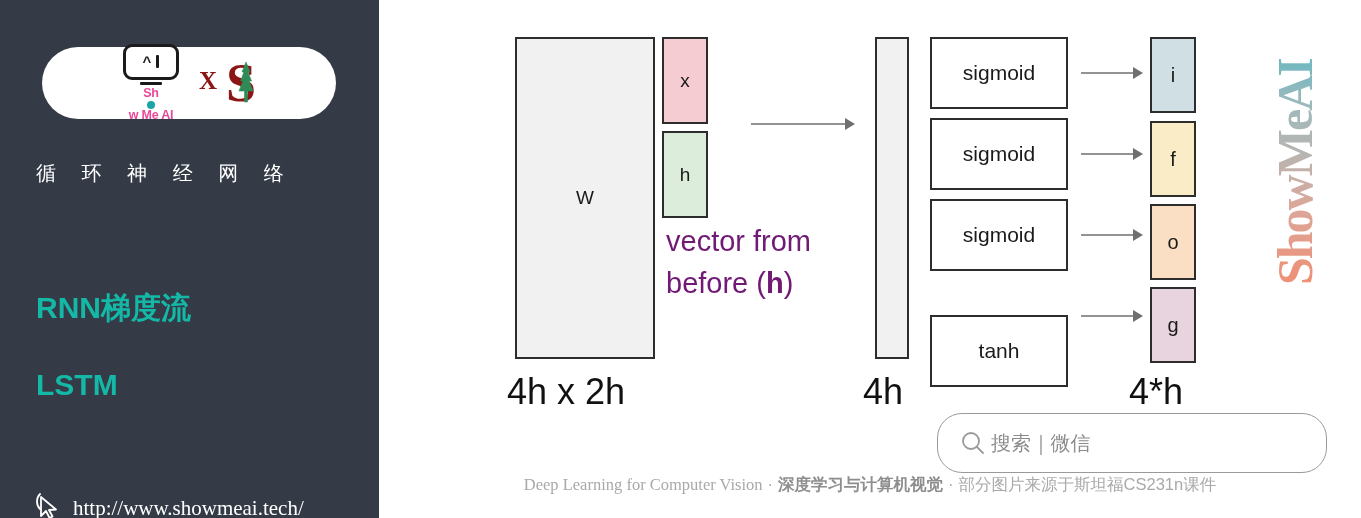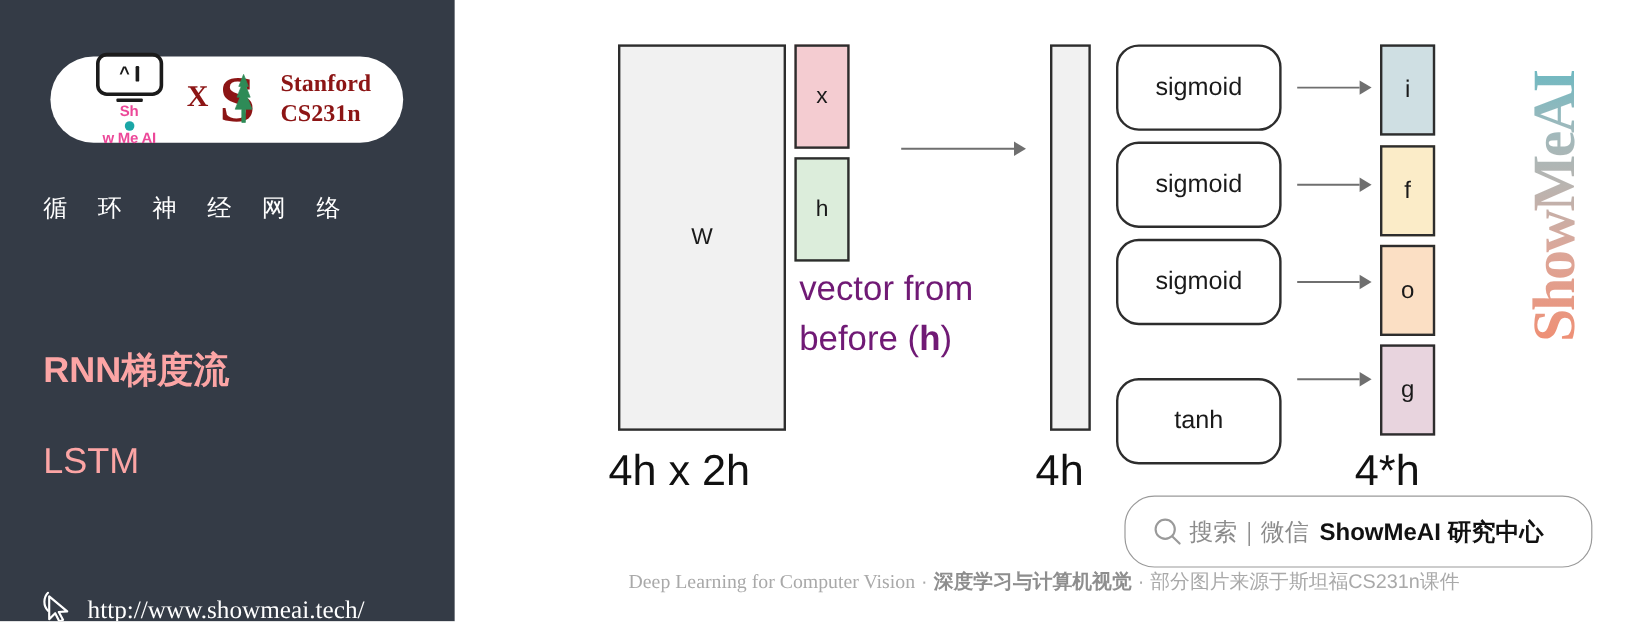--- a/index.html
+++ b/index.html
@@ -132,32 +132,32 @@
     left: 36px; top: 160px;
     font-size: 20px;
     color: #ffffff;
     letter-spacing: 10px;
     font-weight: 500;
     white-space: nowrap;
   }
   .menu-item {
     position: absolute;
     left: 36px;
-    color: #fca5a5;
+    color: #14b8a6;
     white-space: nowrap;
   }
   .menu-item.m0 {
     top: 288px;
     font-size: 30px;
     font-weight: bold;
   }
   .menu-item.m1 {
     top: 368px;
     font-size: 30px;
-    font-weight: normal;
+    font-weight: bold;
   }
   .url-row {
     position: absolute;
     left: 33px; top: 464px;
     display: flex;
     align-items: flex-end;
     gap: 10px;
     margin-top: 27px;
   }
   .url-text {
@@ -203,21 +203,20 @@
     left: 496px; top: 37px;
     width: 34px; height: 322px;
     background: #f1f1f1;
   }
   .gate {
     left: 551px;
     width: 138px;
     height: 72px;
     background: #ffffff;
     font-size: 21px;
-    border-radius: 19px;
   }
   .gate.g0 { top: 37px; }
   .gate.g1 { top: 118px; }
   .gate.g2 { top: 199px; }
   .gate.g3 { top: 280px; margin-top: 35px; }
   .out {
     left: 771px;
     width: 46px;
     height: 76px;
     font-size: 20px;
@@ -336,24 +335,20 @@
 
       <div class="x-sep">X</div>
 
       <div class="stanford-tree">
         <div class="stanford-S">S</div>
         <svg class="tree-svg" width="22" height="44" viewBox="0 0 22 44">
           <path d="M11 1 L7 11 L9 11 L5.5 20 L8 20 L4 30 L9.5 30 L9.5 41 L12.5 41 L12.5 30 L18 30 L14 20 L16.5 20 L13 11 L15 11 Z" fill="#2e8b57" stroke="#2e8b57" stroke-width="0.6"></path>
         </svg>
       </div>
 
-      <div class="stanford-text">
-        <span>Stanford</span>
-        <span>CS231n</span>
-      </div>
     </div>
 
     <div class="sidebar-title">循 环 神 经 网 络</div>
 
     <div class="menu-item m0">RNN梯度流</div>
     <div class="menu-item m1">LSTM</div>
 
     <div class="url-row">
       <svg width="30" height="30" viewBox="0 0 30 30">
         <path d="M7 3 C3 7 3 14 7 18" fill="none" stroke="#ffffff" stroke-width="1.8" stroke-linecap="round"></path>
@@ -413,21 +408,20 @@
     <div class="dim-label d2">4*h</div>
 
     <div class="watermark">ShowMeAI</div>
 
     <div class="search-widget">
       <svg width="26" height="26" viewBox="0 0 26 26">
         <circle cx="11" cy="11" r="8" fill="none" stroke="#9a9a9a" stroke-width="1.8"></circle>
         <line x1="17" y1="17" x2="23" y2="23" stroke="#9a9a9a" stroke-width="1.8" stroke-linecap="round"></line>
       </svg>
       <span class="search-label">搜索｜微信</span>
-      <span class="search-brand">ShowMeAI 研究中心</span>
     </div>
 
     <div class="footer">
       <span class="en">Deep Learning for Computer Vision</span><span class="sep">·</span><span class="cn-bold">深度学习与计算机视觉</span><span class="sep">·</span><span>部分图片来源于斯坦福CS231n课件</span>
     </div>
 
   </div>
 </div>
 
 </body></html>

